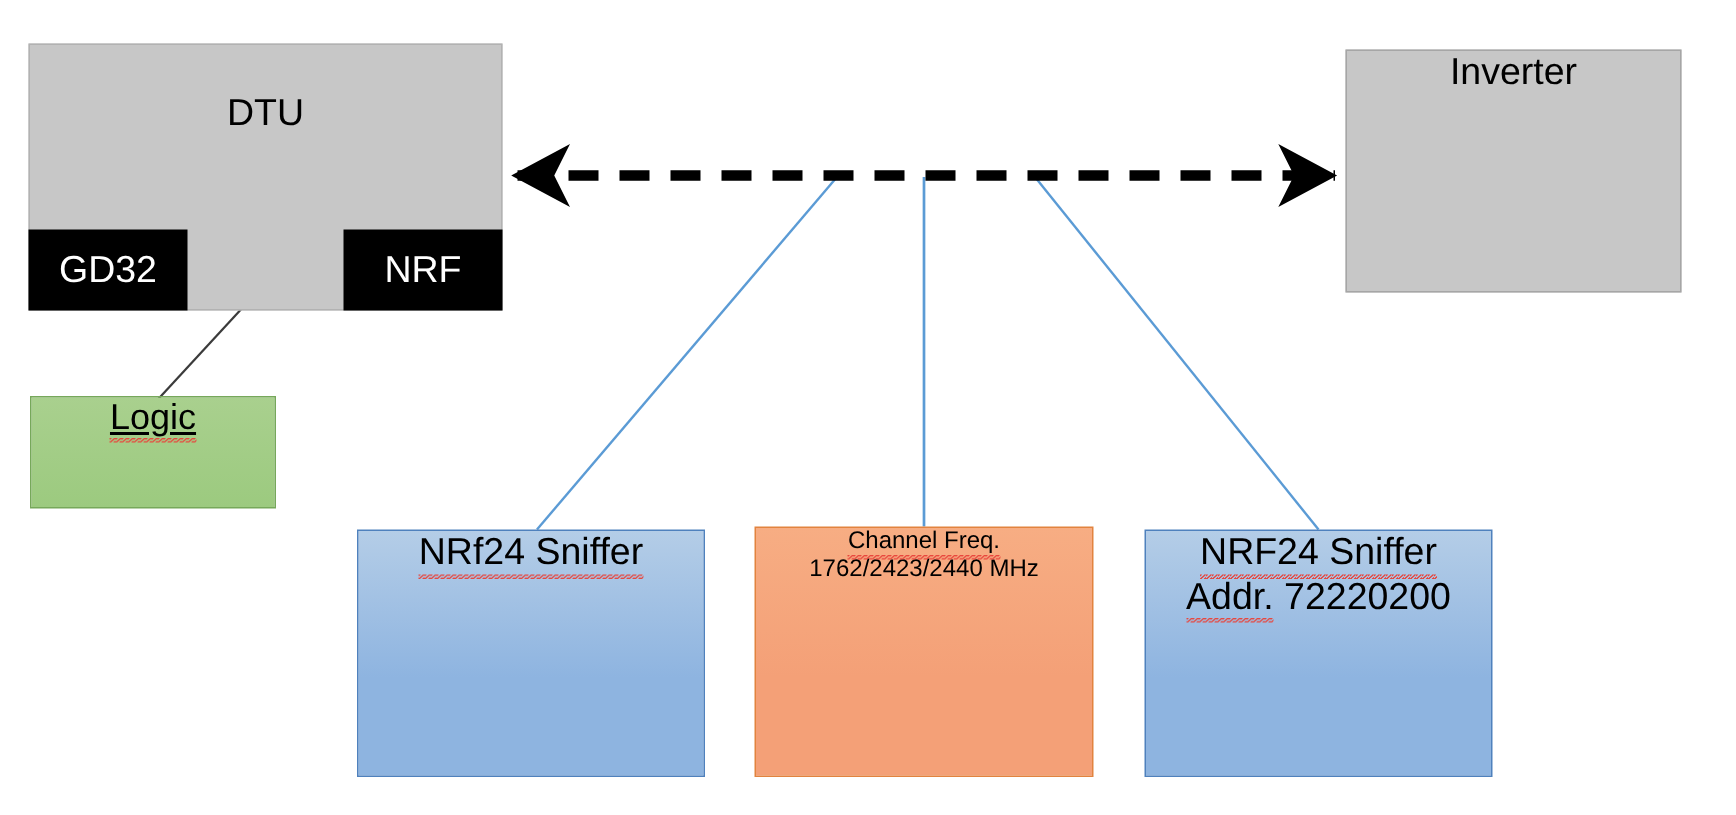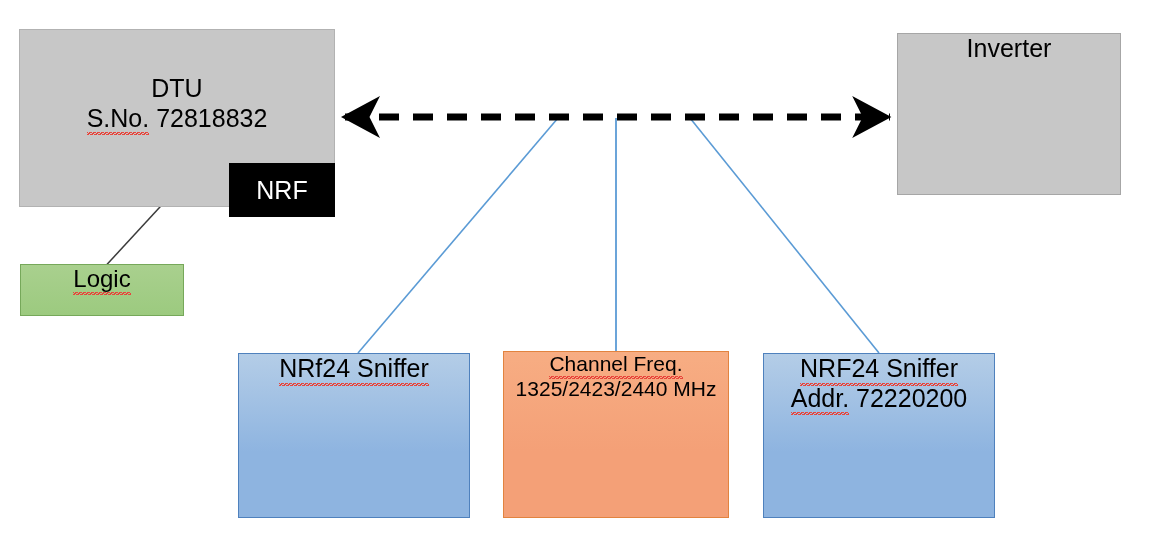--- a/index.html
+++ b/index.html
@@ -29,21 +29,21 @@
   }
   
   #dtu-box {
     left: 19px;
     top: 29px;
     width: 316px;
     height: 178px;
     background: #c7c7c7;
     border: 1px solid #b2b2b2;
     justify-content: flex-start;
-    padding-top: 44px;
+    padding-top: 31px;
     font-size: 25px;
     color: #000000;
   }
   
   #inverter-box {
     left: 897px;
     top: 33px;
     width: 224px;
     height: 162px;
     background: #c7c7c7;
@@ -57,52 +57,53 @@
     box-sizing: border-box;
     background: #000000;
     color: #ffffff;
     display: flex;
     align-items: center;
     justify-content: center;
     font-size: 25px;
     height: 54px;
   }
   #gd32-box { left: 19px;  top: 153px; width: 106px; }
-  #nrf-box  { left: 229px; top: 163px; width: 106px; }
+  #nrf-box  { left: 229px; top: 153px; width: 106px; }
   
   #logic-box {
     left: 20px;
     top: 264px;
     width: 164px;
-    height: 52px;
+    height: 75px;
     background: linear-gradient(to bottom, #a9d08e 0%, #9cca7f 100%);
     border: 1px solid #76a85a;
     font-size: 24px;
     color: #000000;
+    text-decoration: underline;
   }
   
   #sniffer-left-box, #sniffer-right-box {
     background: linear-gradient(to bottom, #b4cde7 0%, #8eb4e0 60%, #8eb4e0 100%);
     border: 1px solid #4f81bd;
     font-size: 25px;
     color: #000000;
   }
   #sniffer-left-box  { left: 238px; top: 353px; width: 232px; height: 165px; }
   #sniffer-right-box { left: 763px; top: 353px; width: 232px; height: 165px; }
   #hackrf-box {
     left: 503px;
     top: 351px;
     width: 226px;
     height: 167px;
     background: linear-gradient(to bottom, #f7ad83 0%, #f4a077 60%, #f4a077 100%);
     border: 1px solid #e2833f;
     color: #000000;
   }
   #hackrf-box .hackrf-title { font-size: 25px; }
-  #hackrf-box .hackrf-sub   { font-size: 21px; }
+  #hackrf-box .hackrf-sub   { font-size: 16px; }
   
   .sq {
     position: relative;
     display: inline-block;
   }
   .sq::after {
     content: "";
     position: absolute;
     left: 0;
     right: 0;
@@ -151,26 +152,25 @@
       </marker>
     </defs>
 
     <line x1="129" y1="180" x2="225" y2="180" stroke="#000000" stroke-width="1.6" marker-start="url(#arrow-thin-start)" marker-end="url(#arrow-thin-end)"></line>
 
     <line x1="345" y1="117" x2="890" y2="117" stroke="#000000" stroke-width="7" stroke-dasharray="20 14" marker-start="url(#arrow-fat-start)" marker-end="url(#arrow-fat-end)"></line>
   </svg>
 
   <div class="box" id="dtu-box">
     <div>DTU</div>
-    <div>
-      <span class="sq">S.No.</span>
-      <span>72818832</span>
-    </div>
-  </div>
-
+  </div>
+
+  <div class="chip" id="gd32-box">
+    <span>GD32</span>
+  </div>
   <div class="chip" id="nrf-box">
     <span>NRF</span>
   </div>
 
   <div class="box" id="inverter-box">
     <div>Inverter</div>
   </div>
 
   <div class="box" id="logic-box">
     <span class="sq">Logic</span>
@@ -179,21 +179,21 @@
   <div class="box" id="sniffer-left-box">
     <div>
       <span class="sq">NRf24 Sniffer</span>
     </div>
   </div>
 
   <div class="box" id="hackrf-box">
     <div class="hackrf-sub">
       <span class="sq">Channel Freq.</span>
     </div>
-    <div class="hackrf-sub">1325/2423/2440 MHz</div>
+    <div class="hackrf-sub">1762/2423/2440 MHz</div>
   </div>
 
   <div class="box" id="sniffer-right-box">
     <div>
       <span class="sq">NRF24 Sniffer</span>
     </div>
     <div>
       <span class="sq">Addr.</span>
       <span>72220200</span>
     </div>

